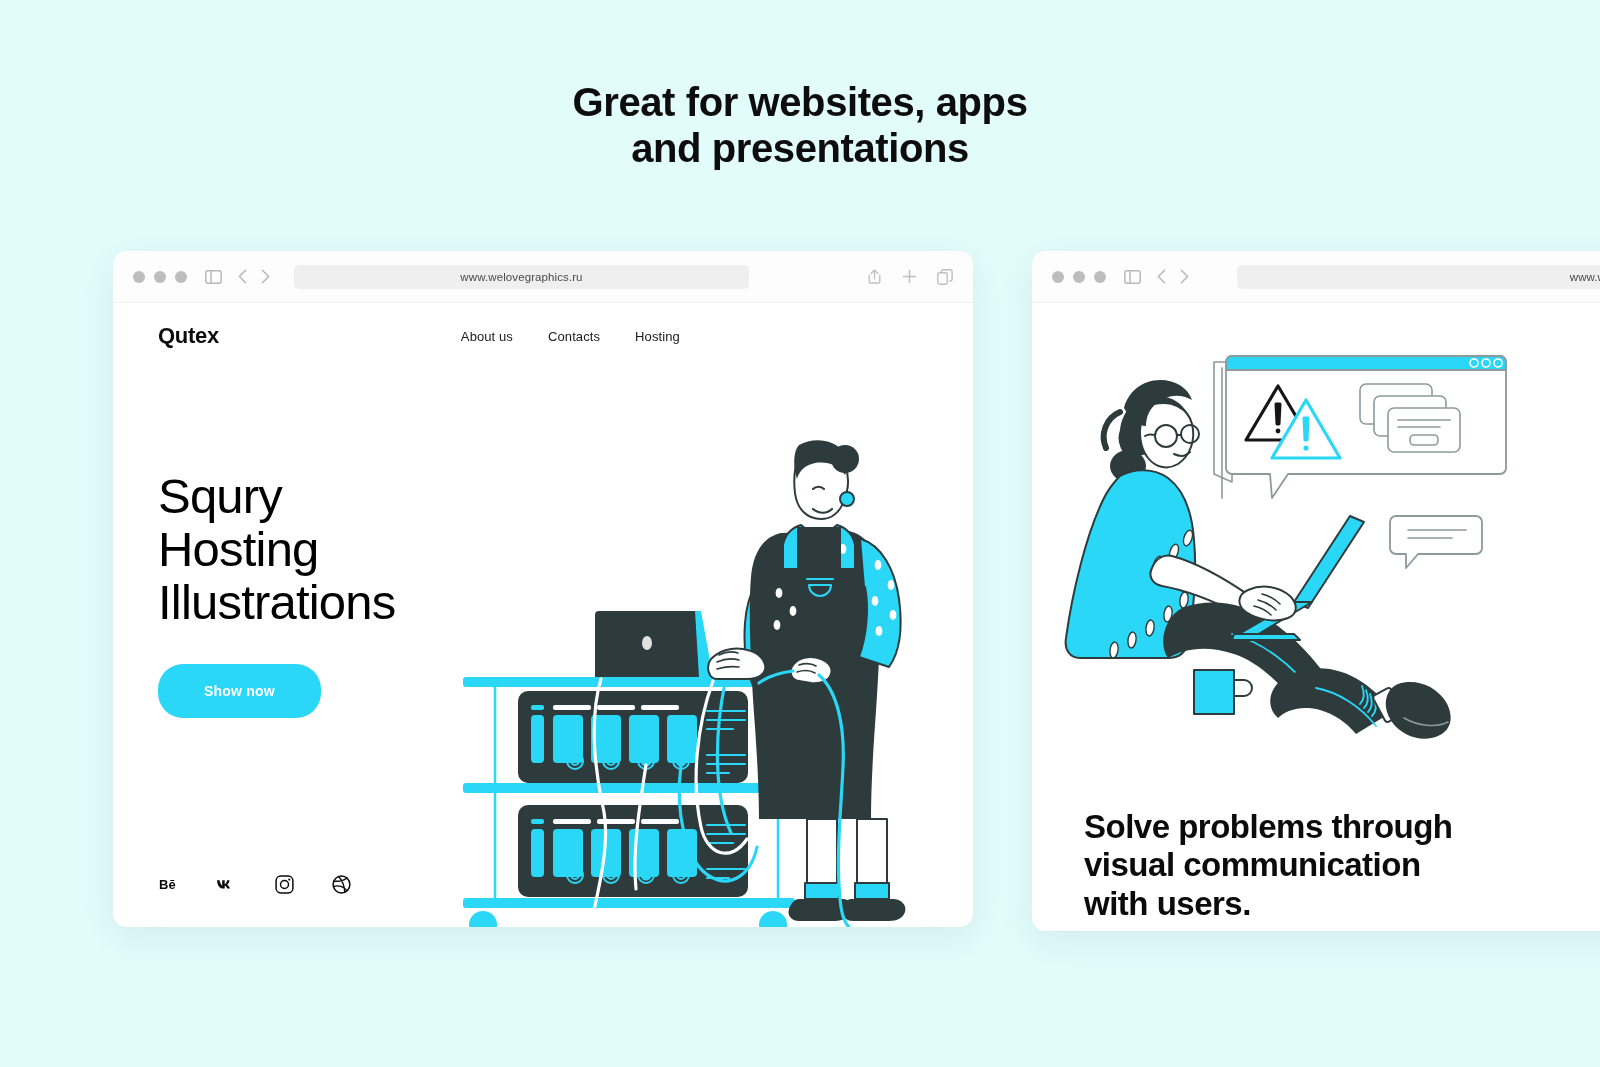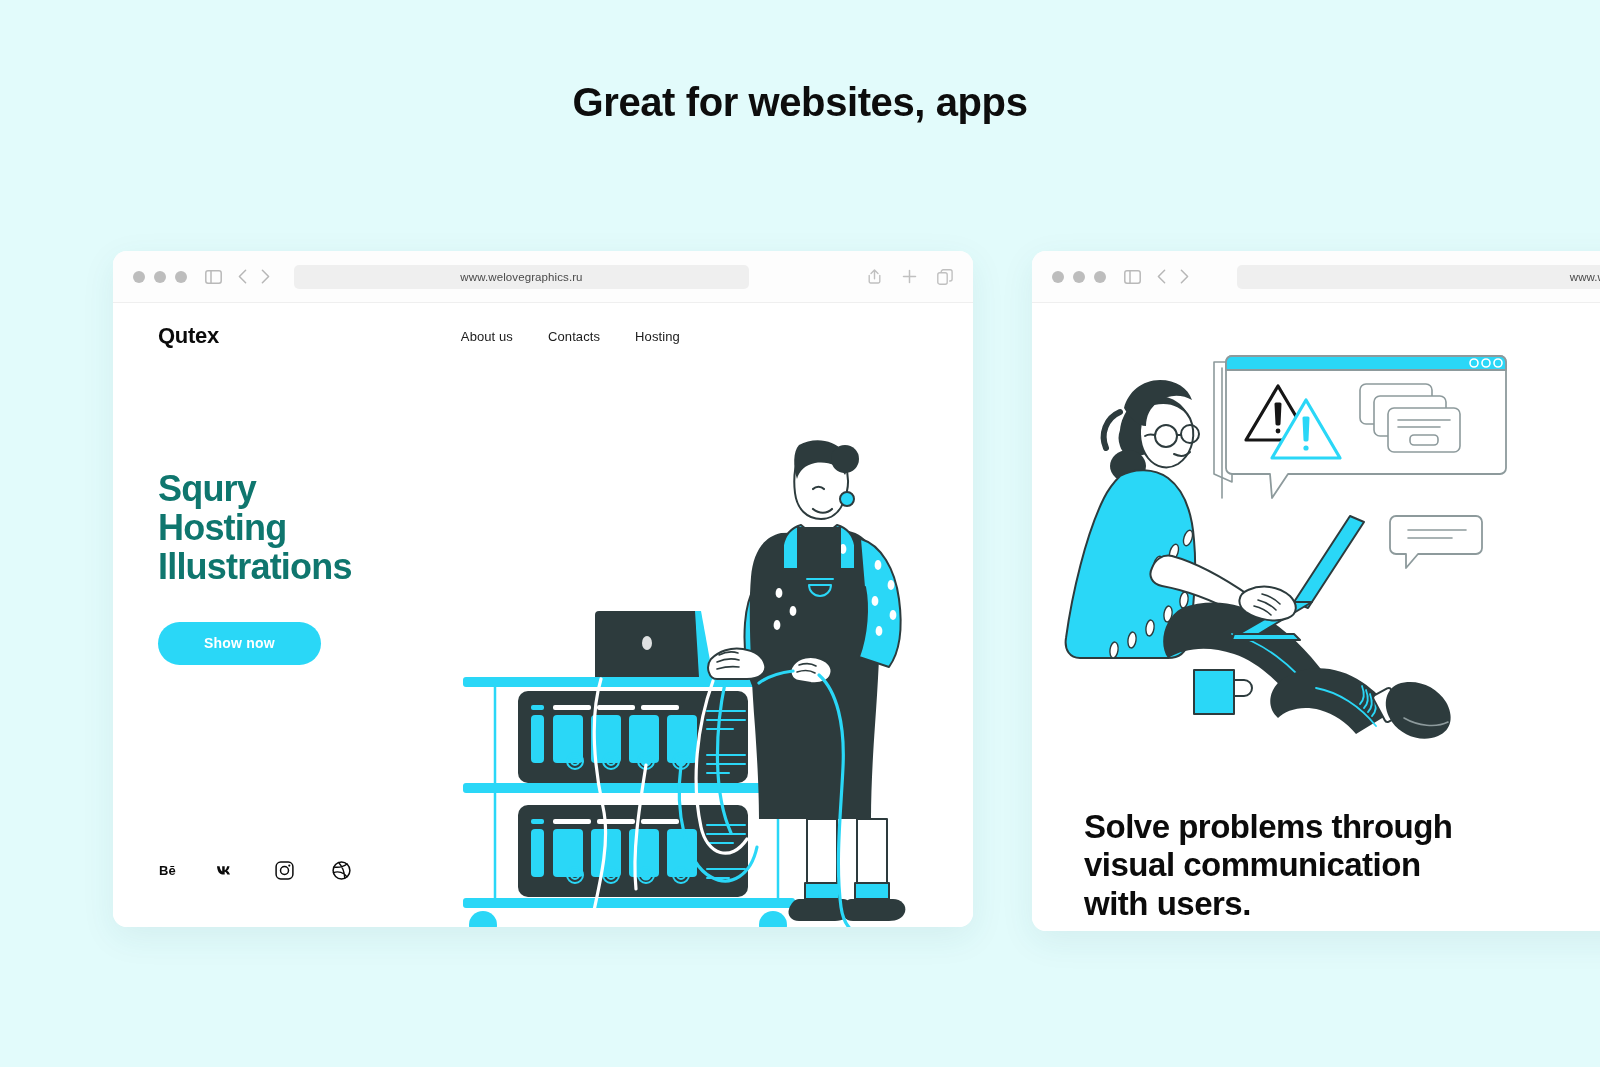--- a/index.html
+++ b/index.html
@@ -79,57 +79,58 @@
     font-size:22px; font-weight:700; letter-spacing:-0.3px; color:#0b0b0b;
   }
   .navlinks{ display:flex; gap:35px; margin-left:242px; }
   .navlinks a{
     font-size:13px; color:#1b1b1b; text-decoration:none; letter-spacing:.1px;
   }
 
   
   .hero-copy{ position:absolute; left:45px; top:167px; width:300px; }
   .hero-title{
-    font-size:36px; line-height:1.08; font-weight:700;
-    letter-spacing:-0.8px; color:#0f766e;
+    font-size:49px; line-height:1.08; font-weight:400;
+    letter-spacing:-0.8px; color:#000000;
   }
   .hero-title span{ display:block; }
   .cta{
     margin-top:35px;
     display:inline-flex; align-items:center; justify-content:center;
-    width:163px; height:43px;
+    width:163px; height:54px;
     background:#2ad7f7; color:#fff;
     border:none; border-radius:25px;
     font-family:inherit;
     font-size:14px; font-weight:600; letter-spacing:.2px;
     cursor:pointer;
   }
 
   
-  .socials{ position:absolute; left:47px; bottom:47px; display:flex; gap:37px; align-items:center; }
+  .socials{ position:absolute; left:47px; bottom:33px; display:flex; gap:37px; align-items:center; }
   .soc{ width:20px; height:20px; display:flex; align-items:center; justify-content:center; color:#0b0b0b; }
 
   
   .rw-copy{ position:absolute; left:52px; top:505px; width:560px; }
   .rw-title{
     font-size:33px; line-height:1.16; font-weight:700;
     letter-spacing:-0.5px; color:#0b0b0b;
   }
   .rw-title span{ display:block; }
 
   
   .illus-a{ position:absolute; left:350px; top:140px; width:470px; height:495px; }
   .illus-b{ position:absolute; left:30px; top:35px; width:520px; height:400px; }
   svg{ display:block; overflow:visible; }
 </style>
 </head>
 <body>
 
 <h1 class="promo-heading">
   <span>Great for websites, apps</span>
+  <span>and presentations</span>
 </h1>
 
 <div class="browser left">
 
   <div class="chrome">
     <div class="traffic">
       <span class="dot"></span>
       <span class="dot"></span>
       <span class="dot"></span>
     </div>

